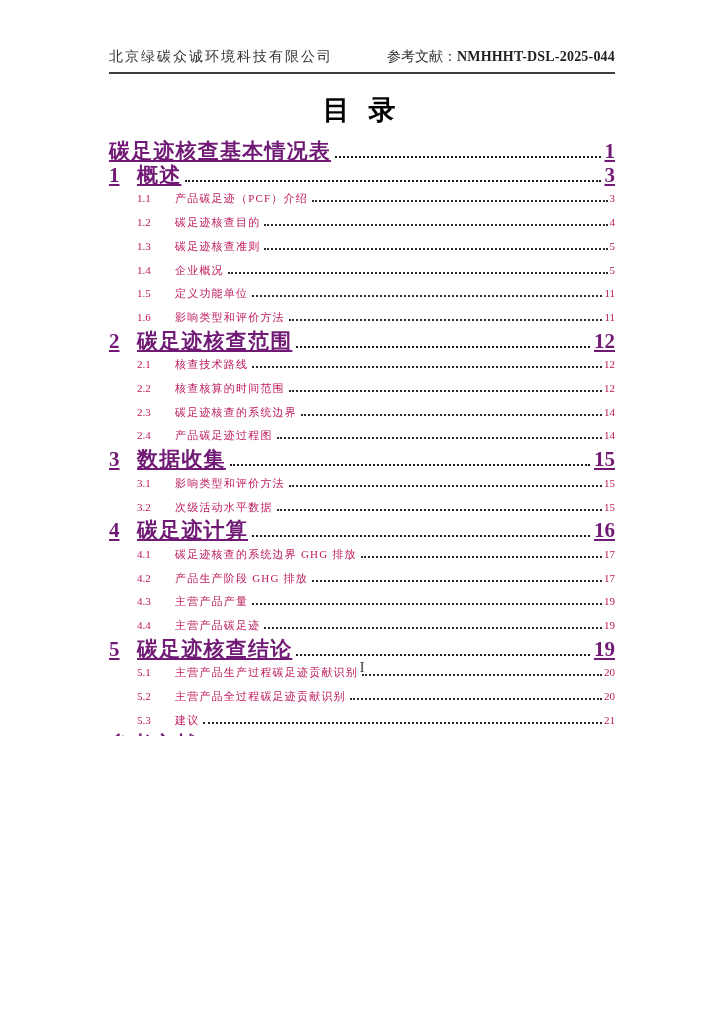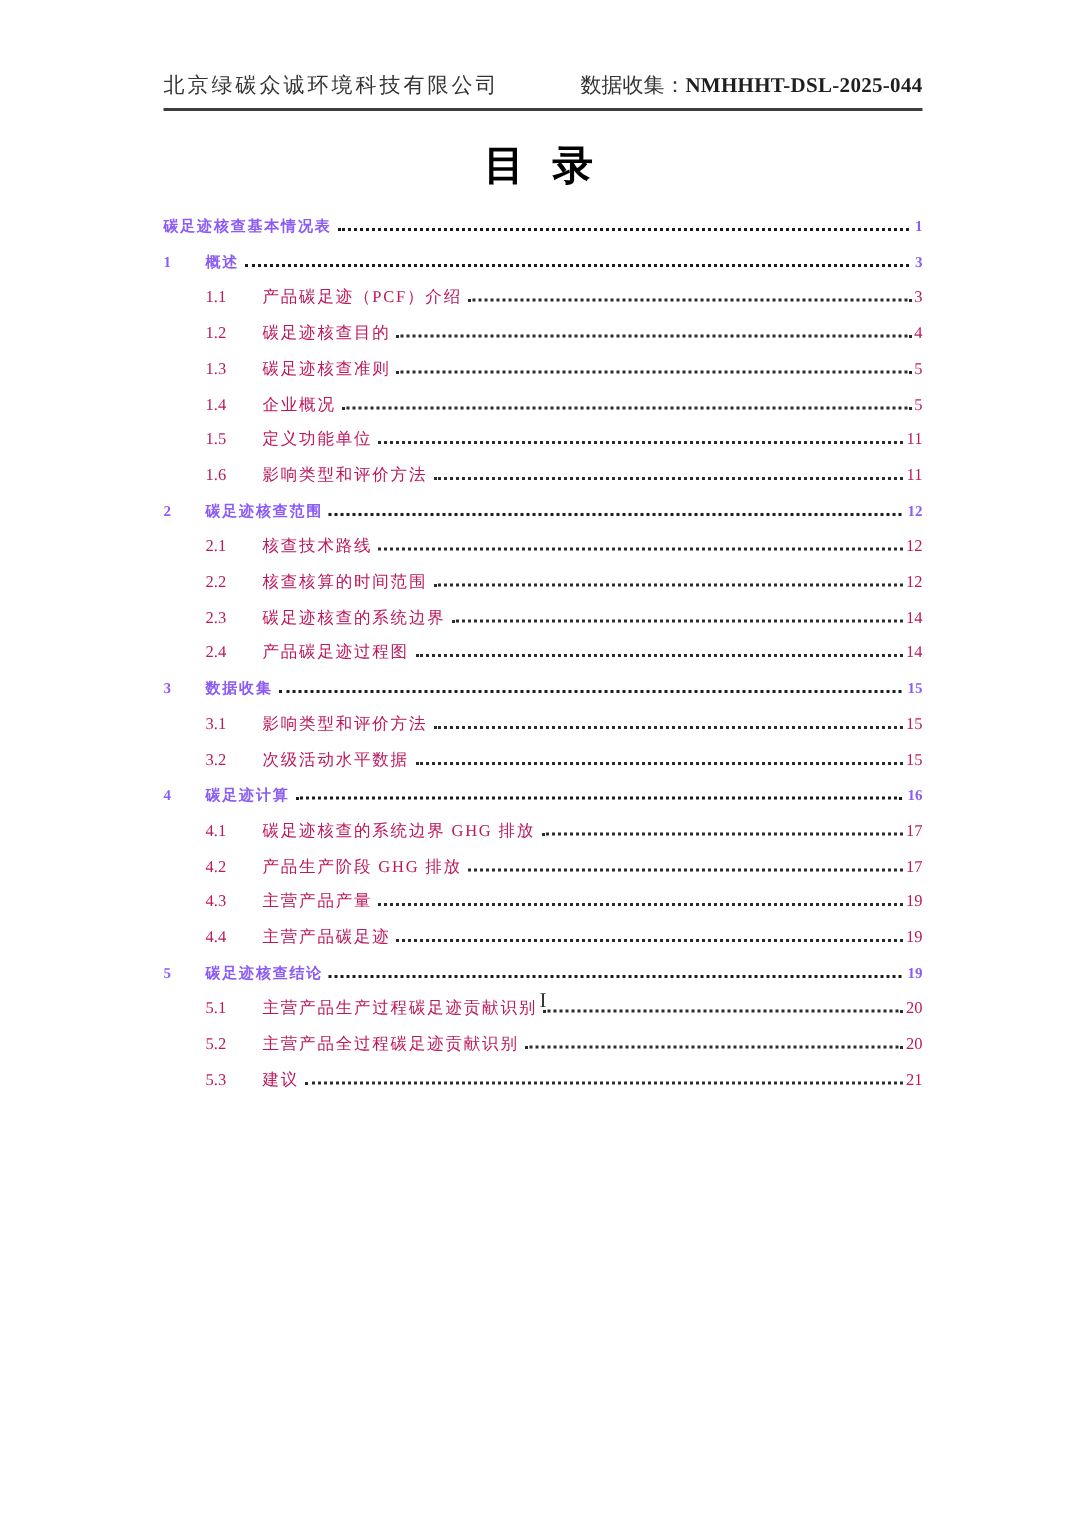--- a/index.html
+++ b/index.html
@@ -61,22 +61,23 @@
     display: flex;
     align-items: baseline;
     line-height: 23.7px;
     font-size: 11px;
     letter-spacing: 1.2px;
     color: #be185d;
     cursor: default;
   }
   .toc-row.bold {
     font-weight: bold;
-    font-size: 10px;
-    color: #8b5cf6;
+    font-size: 21px;
+    color: #701a75;
+    text-decoration: underline;
   }
   .toc-row.level-1 .toc-num {
     flex: 0 0 28px;
     letter-spacing: 0;
   }
   .toc-row.level-2 {
     padding-left: 28px;
   }
   .toc-row.level-2 .toc-num {
     flex: 0 0 38px;
@@ -112,21 +113,21 @@
 </style>
 </head>
 <body>
 
 <div class="page">
   <div class="content">
 
     <div class="doc-header">
       <span class="company">北京绿碳众诚环境科技有限公司</span>
       <span class="archive">
-        <span>数据收集：</span><span class="archive-number">NMHHHT-DSL-2025-044</span>
+        <span>参考文献：</span><span class="archive-number">NMHHHT-DSL-2025-044</span>
       </span>
     </div>
 
     <div class="toc-title">目 录</div>
 
     <div class="toc-list">
 
     <div class="toc-row level-0 bold">
 
           <span class="toc-label">碳足迹核查基本情况表</span>

